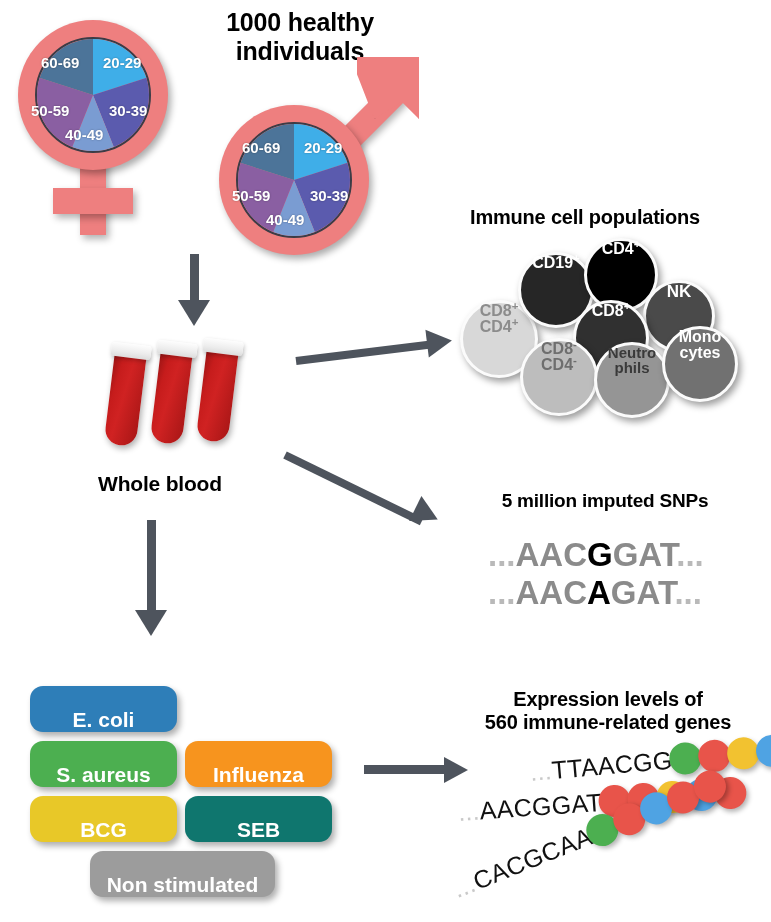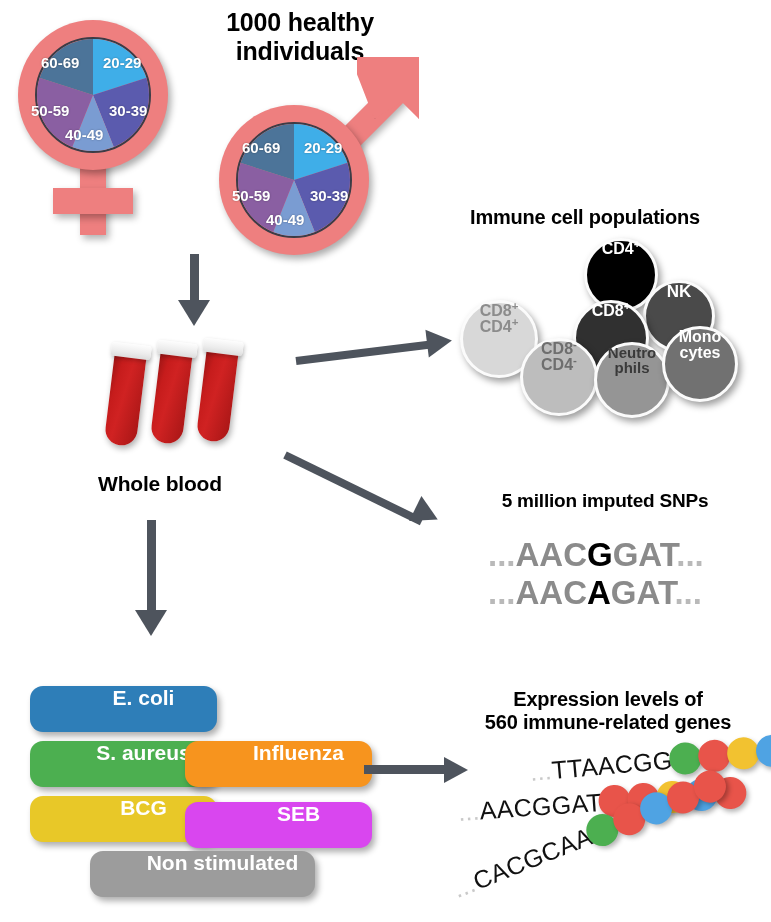--- a/index.html
+++ b/index.html
@@ -48,23 +48,23 @@
   .cell sup{font-size:.72em;line-height:0;vertical-align:super;}
 
   
   .snprow{position:absolute;white-space:nowrap;font-weight:bold;
           font-family:"Liberation Sans", sans-serif;}
   .snprow .dim{color:#b9b9b9;}
   .snprow .mid{color:#8b8b8b;}
   .snprow .hot{color:#000;}
 
   
-  .stim{position:absolute;border-radius:13px;display:flex;align-items:flex-start;
+  .stim{position:absolute;border-radius:13px;display:flex;align-items:flex-end;
         justify-content:center;color:#fff;font-weight:bold;
-        box-shadow:3px 4px 6px rgba(0,0,0,0.32);padding-left:40px;}
+        box-shadow:3px 4px 6px rgba(0,0,0,0.32);}
 
   
   .strand{position:absolute;transform-origin:0 50%;white-space:nowrap;
           display:flex;align-items:center;}
   .strand .seq{color:#111;font-weight:normal;letter-spacing:.3px;}
   .strand .lead{color:#c9c9c9;}
   .bead{width:32px;height:32px;border-radius:50%;margin-left:-3px;
         box-shadow:2px 3px 5px rgba(0,0,0,0.3);flex:0 0 auto;}
 </style>
 </head>
@@ -165,20 +165,23 @@
 </div>
 
 <div class="abs hdg" style="left:430px;top:206px;width:310px;font-size:20px;">Immune cell populations</div>
 
 <div class="abs" style="left:460px;top:238px;width:300px;height:182px;">
 
   <div class="cell" style="left:0px;top:62px;width:78px;height:78px;background:#D8D8D8;color:#8C8C8C;font-size:16px;">
     <span>CD8<sup>+</sup><br>CD4<sup>+</sup></span>
   </div>
 
+  <div class="cell" style="left:58px;top:14px;width:76px;height:76px;background:#262626;color:#ffffff;font-size:16px;">
+    <span>CD19<sup>+</sup></span>
+  </div>
 
   <div class="cell" style="left:124px;top:0px;width:74px;height:74px;background:#000000;color:#ffffff;font-size:16px;">
     <span>CD4<sup>+</sup></span>
   </div>
 
   <div class="cell" style="left:183px;top:42px;width:72px;height:72px;background:#4A4A4A;color:#ffffff;font-size:17px;">
     <span>NK</span>
   </div>
 
   <div class="cell" style="left:113px;top:62px;width:76px;height:76px;background:#303030;color:#ffffff;font-size:16px;">
@@ -220,21 +223,21 @@
   </div>
   <div class="stim" style="left:0px;top:55px;width:147px;height:46px;background:#4CAF50;font-size:21px;">
     <span>S. aureus</span>
   </div>
   <div class="stim" style="left:155px;top:55px;width:147px;height:46px;background:#F7941E;font-size:21px;">
     <span>Influenza</span>
   </div>
   <div class="stim" style="left:0px;top:110px;width:147px;height:46px;background:#E8C828;font-size:21px;">
     <span>BCG</span>
   </div>
-  <div class="stim" style="left:155px;top:110px;width:147px;height:46px;background:#d946ef;font-size:21px;margin-top:6px;">
+  <div class="stim" style="left:155px;top:110px;width:147px;height:46px;background:#0f766e;font-size:21px;">
     <span>SEB</span>
   </div>
   <div class="stim" style="left:60px;top:165px;width:185px;height:46px;background:#9C9C9C;font-size:21px;">
     <span>Non stimulated</span>
   </div>
 </div>
 
 <div>
   <div class="ar-shaft" style="left:364px;top:765px;width:84px;height:9px;"></div>
   <div class="ar-head" style="left:444px;top:757px;

